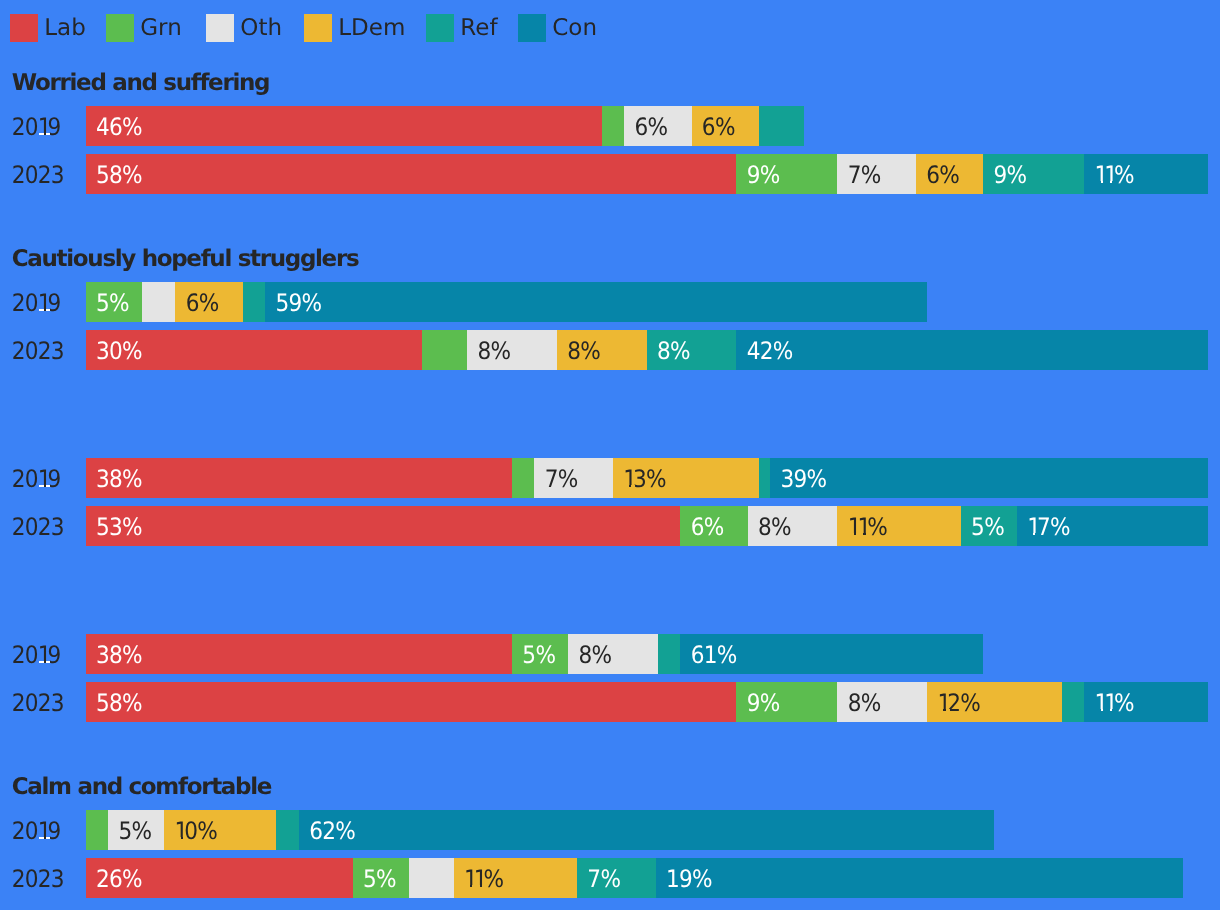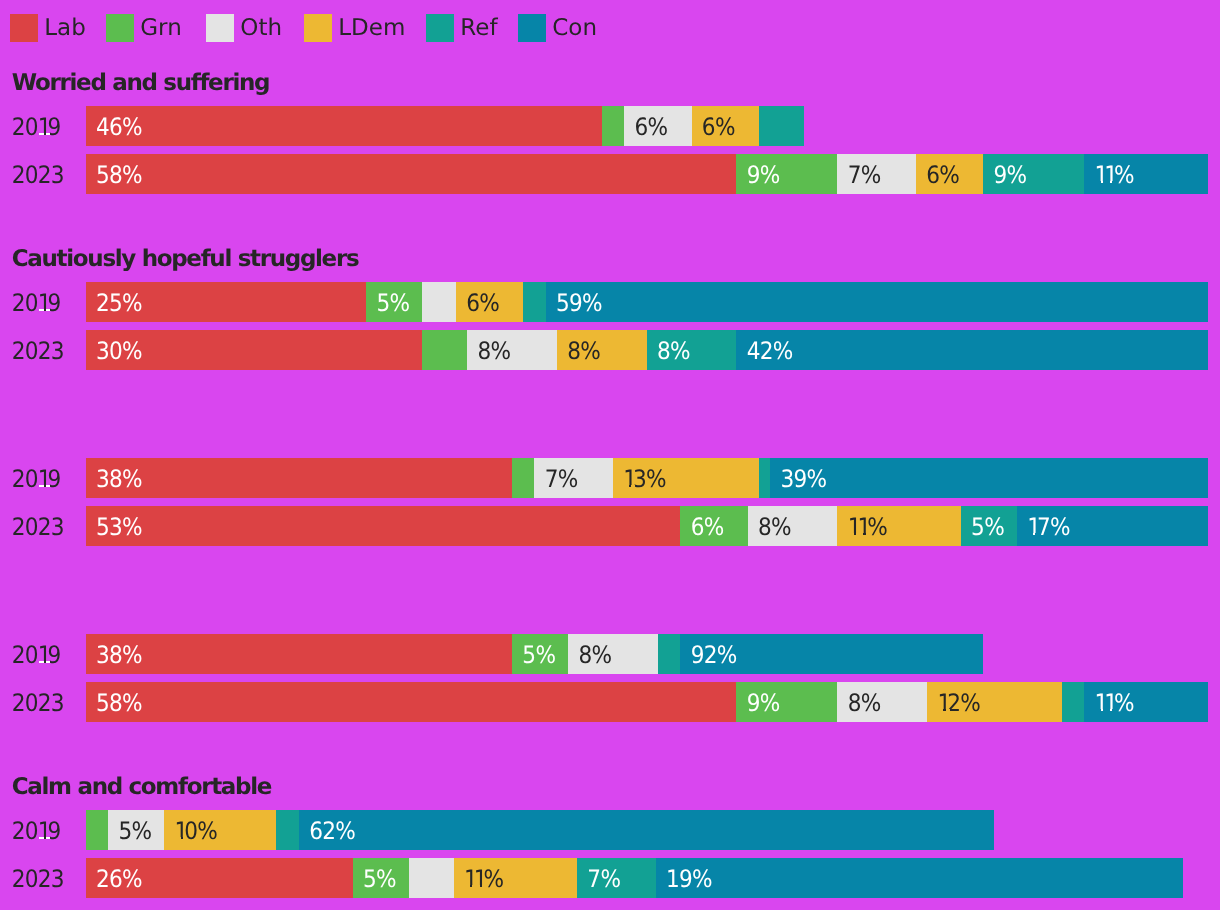--- a/index.html
+++ b/index.html
@@ -1,20 +1,20 @@
 <!DOCTYPE html>
 <html><head>
 <meta charset="utf-8">
 <title>Worried and suffering - vote share by segment, 2019 vs 2023</title>
 <style>
   html,body{margin:0;padding:0;background:#ffffff;}
   body{width:1220px;height:910px;overflow:hidden;
        font-family:"DejaVu Sans", sans-serif;font-stretch:condensed;
        color:#262626;-webkit-font-smoothing:antialiased;text-rendering:geometricPrecision;}
-  .chart{position:relative;width:1220px;height:910px;background:#d946ef;}
+  .chart{position:relative;width:1220px;height:910px;background:#3b82f6;}
   .group-title,.row-label,.legend-label,.seg-val{transform:translateZ(0);}
 
   
   .legend{position:absolute;left:0;top:0;width:1220px;height:56px;}
   .legend-item{position:absolute;top:14px;height:28px;white-space:nowrap;}
   .legend-swatch{position:absolute;left:0;top:0;width:28px;height:28px;}
   .legend-label{position:absolute;left:34.3px;top:0;height:28px;line-height:28.6px;
                 font-size:23px;font-stretch:normal;color:#262626;white-space:nowrap;}
 
   
@@ -108,23 +108,20 @@
           <span class="seg-val" style="color:#ffffff"><span class="one">1</span><span class="one">1</span><span>%</span></span>
         </div>
       </div>
     </div>
   </section>
   <section class="group" style="top:248.2px">
     <h2 class="group-title">Cautiously hopeful strugglers</h2>
     <div class="row" style="top:33.5px">
       <span class="row-label"><span>2</span><span>0</span><span class="one">1</span><span>9</span></span>
       <div class="bar">
-        <div class="seg" style="width:280.5px;background:#dc4244;--seg-bg:#dc4244">
-          <span class="seg-val" style="color:#ffffff">25%</span>
-        </div>
         <div class="seg" style="width:56.1px;background:#5cbd4f;--seg-bg:#5cbd4f">
           <span class="seg-val" style="color:#ffffff">5%</span>
         </div>
         <div class="seg" style="width:33.66px;background:#e4e4e4;--seg-bg:#e4e4e4">
         </div>
         <div class="seg" style="width:67.32px;background:#edb833;--seg-bg:#edb833">
           <span class="seg-val" style="color:#262626">6%</span>
         </div>
         <div class="seg" style="width:22.44px;background:#12a194;--seg-bg:#12a194">
         </div>
@@ -211,21 +208,21 @@
         </div>
         <div class="seg" style="width:56.1px;background:#5cbd4f;--seg-bg:#5cbd4f">
           <span class="seg-val" style="color:#ffffff">5%</span>
         </div>
         <div class="seg" style="width:89.76px;background:#e4e4e4;--seg-bg:#e4e4e4">
           <span class="seg-val" style="color:#262626">8%</span>
         </div>
         <div class="seg" style="width:22.44px;background:#12a194;--seg-bg:#12a194">
         </div>
         <div class="seg" style="width:302.94px;background:#0685a8;--seg-bg:#0685a8">
-          <span class="seg-val" style="color:#ffffff">92%</span>
+          <span class="seg-val" style="color:#ffffff">61%</span>
         </div>
       </div>
     </div>
     <div class="row" style="top:81.9px">
       <span class="row-label">2023</span>
       <div class="bar">
         <div class="seg" style="width:650.76px;background:#dc4244;--seg-bg:#dc4244">
           <span class="seg-val" style="color:#ffffff">58%</span>
         </div>
         <div class="seg" style="width:100.98px;background:#5cbd4f;--seg-bg:#5cbd4f">

